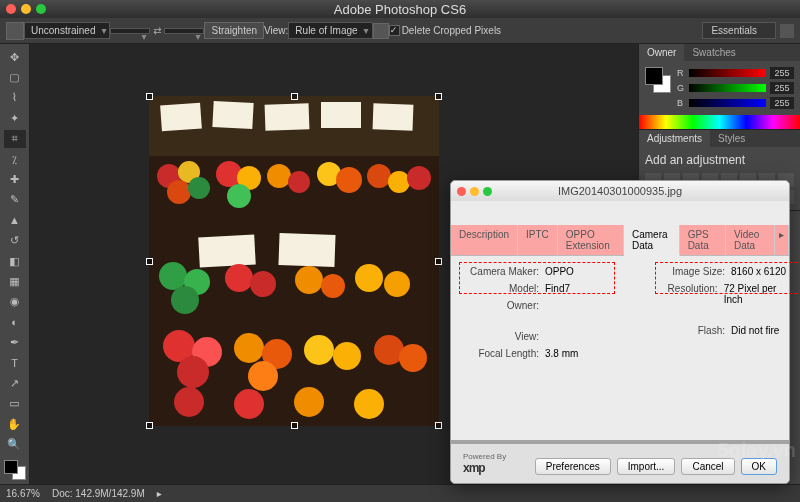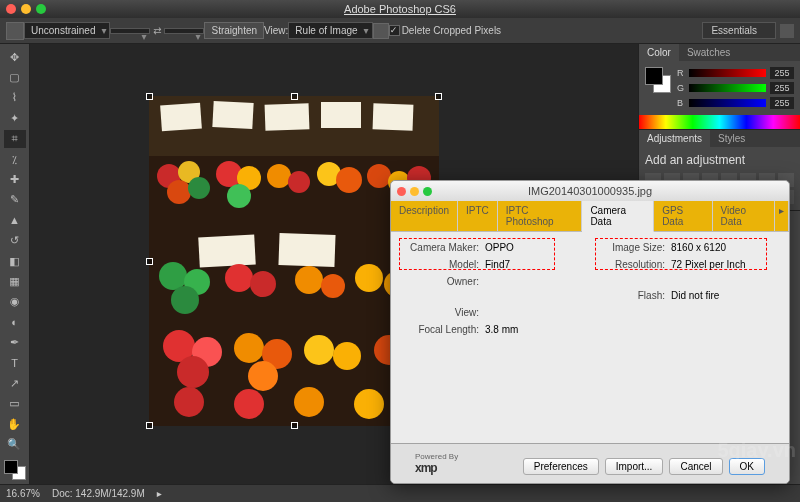--- a/index.html
+++ b/index.html
@@ -1,21 +1,21 @@
 <!DOCTYPE html>
 <html><head>
 <meta charset="utf-8">
 <style>
 * { margin:0; padding:0; box-sizing:border-box; font-family:"Helvetica Neue",Arial,sans-serif; }
 body { width:800px; height:502px; background:#3a3a3a; overflow:hidden; position:relative; font-size:10px; }
 .mac-chrome { height:18px; background:linear-gradient(#4a4a4a,#2e2e2e); display:flex; align-items:center; padding:0 6px; gap:6px; }
 .traffic { display:flex; gap:5px; }
 .tl { width:10px; height:10px; border-radius:50%; }
 .tl.r{background:#ff5f56}.tl.y{background:#ffbd2e}.tl.g{background:#27c93f}
-.app-title { color:#ddd; font-size:11px; position:absolute; left:50%; transform:translateX(-50%);text-decoration:underline; }
+.app-title { color:#ddd; font-size:13px; position:absolute; left:50%; transform:translateX(-50%); }
 .options-bar { height:26px; background:#3d3d3d; display:flex; align-items:center; padding:0 6px; border-bottom:1px solid #222; color:#ccc; font-size:10px; }
 .ob-icon{width:18px;height:18px;background:#555;border:1px solid #666;}
 .ob-drop{background:#222;padding:2px 14px 2px 6px;border:1px solid #555;position:relative;}
 .ob-drop::after{content:"▾";position:absolute;right:3px;top:2px;color:#888;}
 .ob-swap{width:14px;text-align:center;color:#aaa;}
 .ob-btn{background:#4a4a4a;padding:2px 6px;border:1px solid #666;}
 .ob-check{width:11px;height:11px;background:#222;border:1px solid #666;display:inline-block;margin-right:2px;}
 .ob-check.on::after{content:"✓";color:#ccc;font-size:9px;display:block;line-height:9px;}
 .ob-right{margin-left:auto;display:flex;gap:4px;align-items:center;}
 .ws-drop{background:#333;padding:2px 18px 2px 8px;border:1px solid #555;}
@@ -53,38 +53,38 @@
 .sl.r .bar{background:linear-gradient(90deg,#000,#f00);}
 .sl.g .bar{background:linear-gradient(90deg,#000,#0f0);}
 .sl.b .bar{background:linear-gradient(90deg,#000,#00f);}
 .sl .val{width:24px;background:#222;text-align:center;padding:1px;}
 .spectrum{height:14px;background:linear-gradient(90deg,#f00,#ff0,#0f0,#0ff,#00f,#f0f,#f00);}
 .adj-body{padding:6px;color:#ddd;}
 .adj-body .t{font-size:12px;margin-bottom:6px;}
 .adj-icons{display:grid;grid-template-columns:repeat(8,1fr);gap:3px;}
 .adj-i{width:16px;height:14px;background:#555;}
 .status{height:18px;background:#3a3a3a;display:flex;align-items:center;padding:0 6px;gap:12px;color:#ccc;font-size:10px;border-top:1px solid #222;}
-.dialog{position:absolute;right:10px;top:180px;width:400px;height:304px;background:#ececec;border:1px solid #999;border-radius:5px;box-shadow:0 4px 20px rgba(0,0,0,.5);display:flex;flex-direction:column;}
+.dialog{position:absolute;right:10px;top:180px;width:340px;height:304px;background:#ececec;border:1px solid #999;border-radius:5px;box-shadow:0 4px 20px rgba(0,0,0,.5);display:flex;flex-direction:column;}
 .dlg-title{height:20px;background:linear-gradient(#f6f6f6,#dcdcdc);border-radius:5px 5px 0 0;display:flex;align-items:center;justify-content:center;font-size:11px;color:#444;position:relative;}
 .dlg-traffic{position:absolute;left:6px;display:flex;gap:4px;}
 .dlg-traffic .tl{width:9px;height:9px;}
-.dlg-tabs{display:flex;background:#eab308;border-bottom:1px solid #bbb;font-size:10px;}
+.dlg-tabs{display:flex;background:#fca5a5;border-bottom:1px solid #bbb;font-size:10px;margin-top:24px;}
 .dtab{padding:4px 8px;color:#555;border-right:1px solid #ccc;cursor:pointer;}
 .dtab.act{background:#ececec;color:#000;border-bottom:1px solid #ececec;margin-bottom:-1px;}
 .dtab.arrow{padding:4px 4px;}
 .dlg-body{flex:1;padding:10px 14px;font-size:10px;color:#333;position:relative;}
 .row{display:flex;margin-bottom:6px;}
 .row .k{width:74px;text-align:right;margin-right:6px;color:#444;}
 .row .v{color:#000;}
 .col2{position:absolute;left:214px;top:10px;}
 .col2 .row .k{width:60px;}
 .hl{position:absolute;border:1px dashed red;}
 .hl1{top:6px;left:8px;width:156px;height:32px;}
 .hl2{top:6px;left:204px;width:172px;height:32px;}
-.dlg-foot{display:flex;justify-content:space-between;align-items:flex-end;padding:8px 24px;background:#e0e0e0;border-top:1px solid #a3a3a3;border-radius:0 0 5px 5px;}
+.dlg-foot{display:flex;justify-content:space-between;align-items:flex-end;padding:8px 12px;background:#e0e0e0;border-top:4px solid #a3a3a3;border-radius:0 0 5px 5px;}
 .xmp{font-size:8px;color:#666;}
 .xmp b{font-size:12px;letter-spacing:-1px;color:#333;}
 .dlg-btns{display:flex;gap:6px;}
 .dbtn{background:linear-gradient(#fff,#e4e4e4);border:1px solid #aaa;border-radius:3px;padding:2px 10px;font-size:10px;}
 .dbtn.primary{border:1.5px solid #5a9de0;}
 .watermark{position:absolute;right:4px;bottom:40px;color:rgba(255,255,255,.15);font-size:20px;font-weight:bold;transform:rotate(0);pointer-events:none;}
 </style>
 </head>
 <body>
 
@@ -208,21 +208,21 @@
         <div class="crop-h ch-b"></div>
         <div class="crop-h ch-l"></div>
         <div class="crop-h ch-r"></div>
       </div>
     </div>
   </div>
 
   <div class="panels">
     <div class="panel">
       <div class="panel-tabs">
-        <div class="ptab act">Color</div>
+        <div class="ptab act">Owner</div>
         <div class="ptab">Swatches</div>
       </div>
       <div class="color-body">
         <div class="cb-sw">
             <div class="bg"></div>
             <div class="fg"></div>
           </div>
         <div class="sliders">
           <div class="sl r">
               <span class="lab">R</span>
@@ -284,21 +284,21 @@
     <div class="dlg-traffic">
       <div class="tl r"></div>
       <div class="tl y"></div>
       <div class="tl g"></div>
     </div>
     <span>IMG20140301000935.jpg</span>
   </div>
   <div class="dlg-tabs">
     <div class="dtab">Description</div>
     <div class="dtab">IPTC</div>
-    <div class="dtab">IPTC Photoshop</div>
+    <div class="dtab">OPPO Extension</div>
     <div class="dtab act">Camera Data</div>
     <div class="dtab">GPS Data</div>
     <div class="dtab">Video Data</div>
     <div class="dtab arrow">▸</div>
   </div>
   <div class="dlg-body">
     <div class="hl hl1"></div>
     <div class="hl hl2"></div>
     <div class="row">
         <div class="k">Camera Maker:</div>

